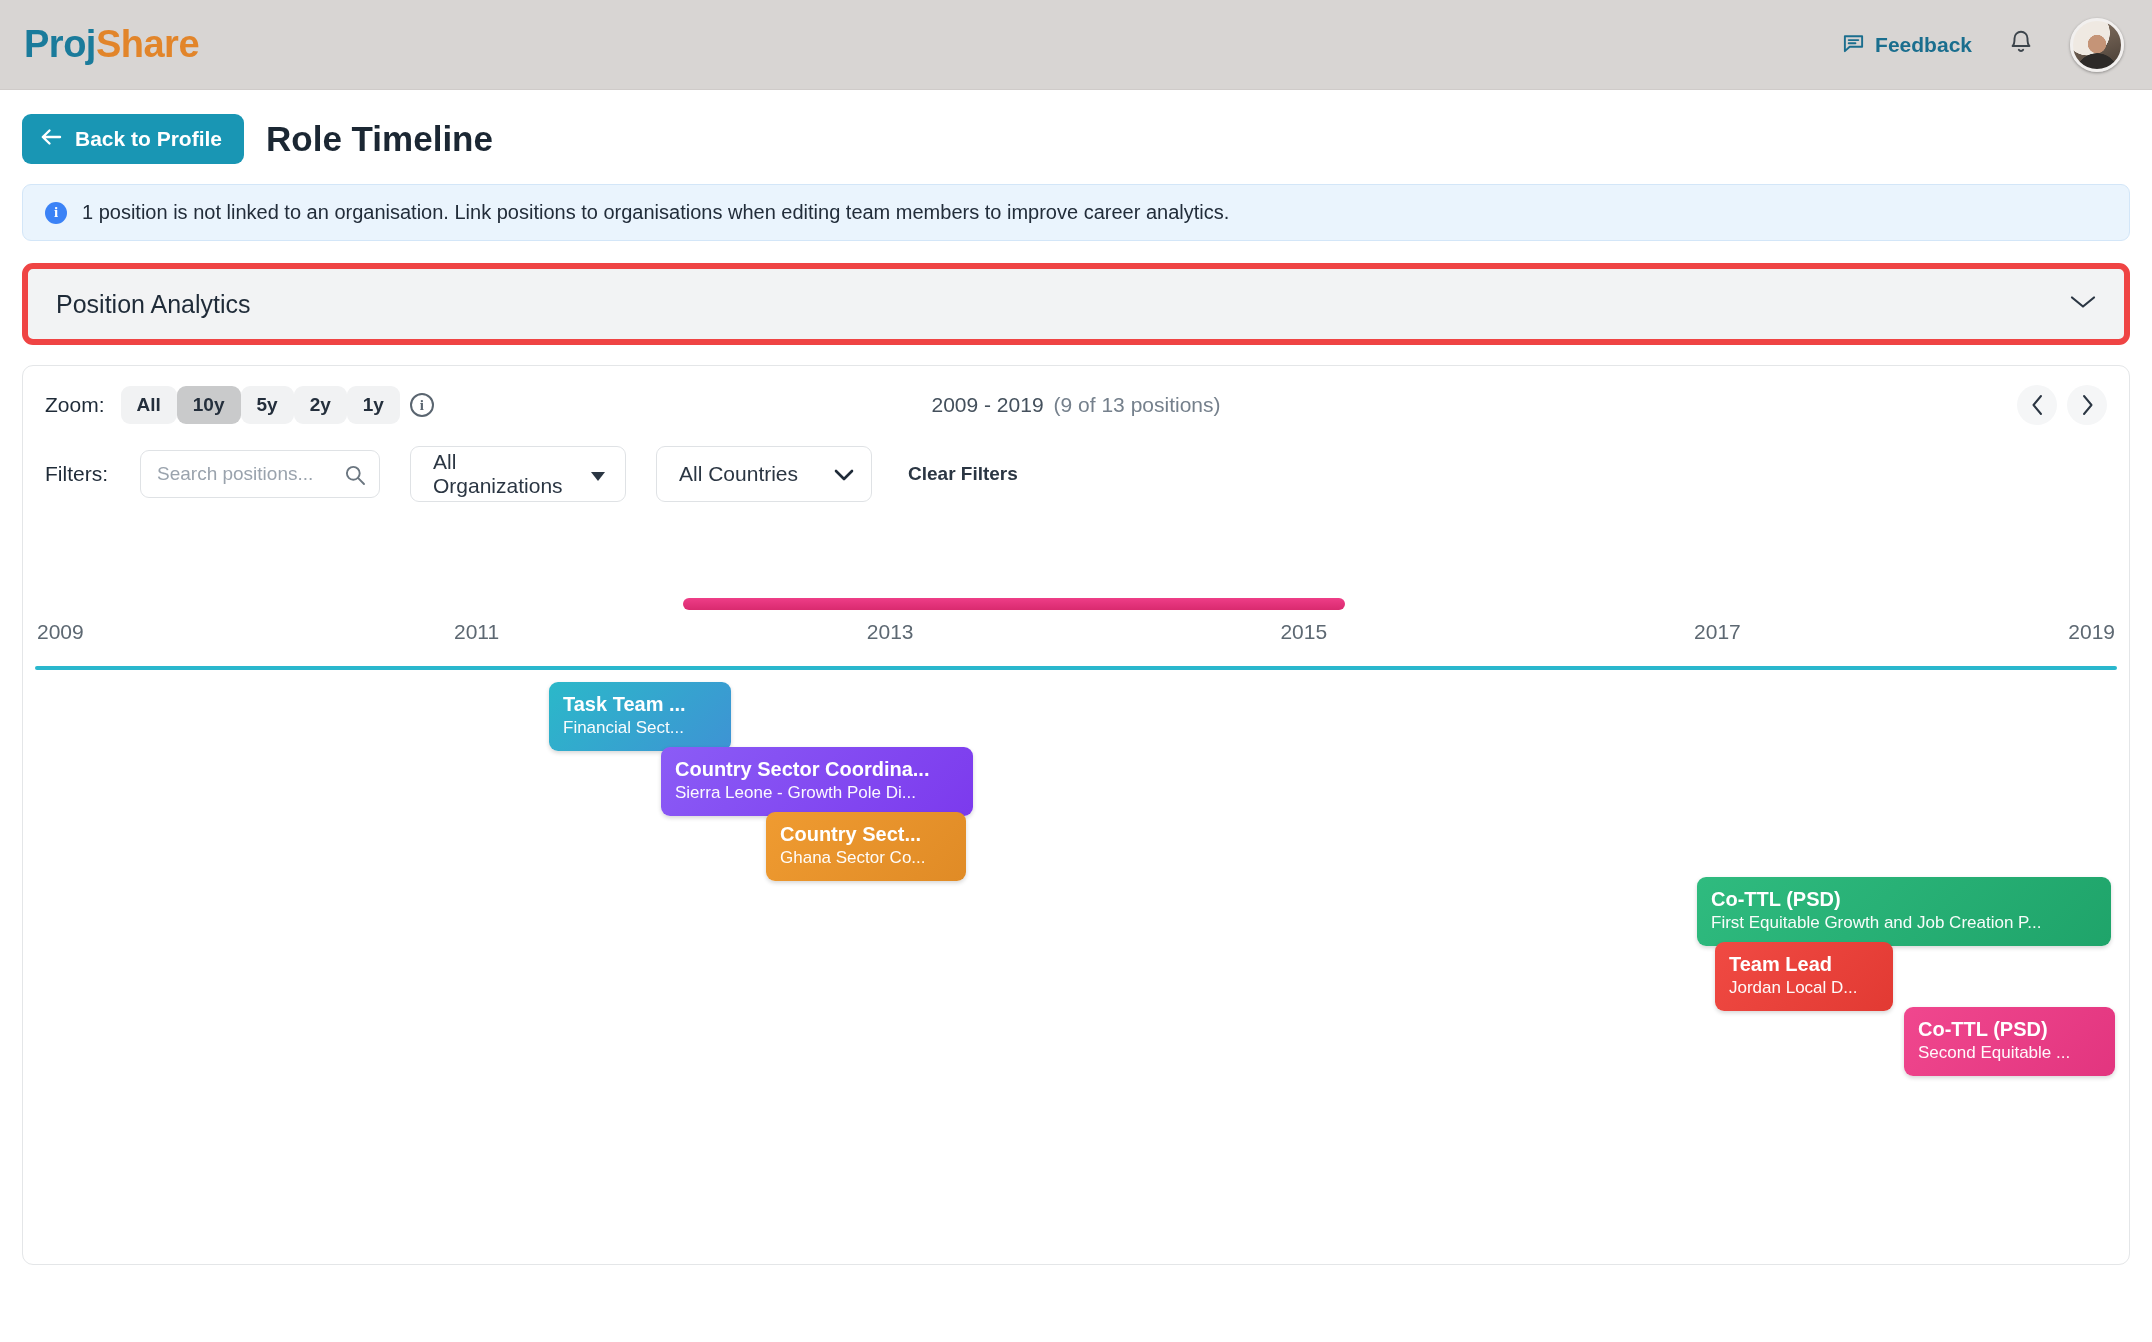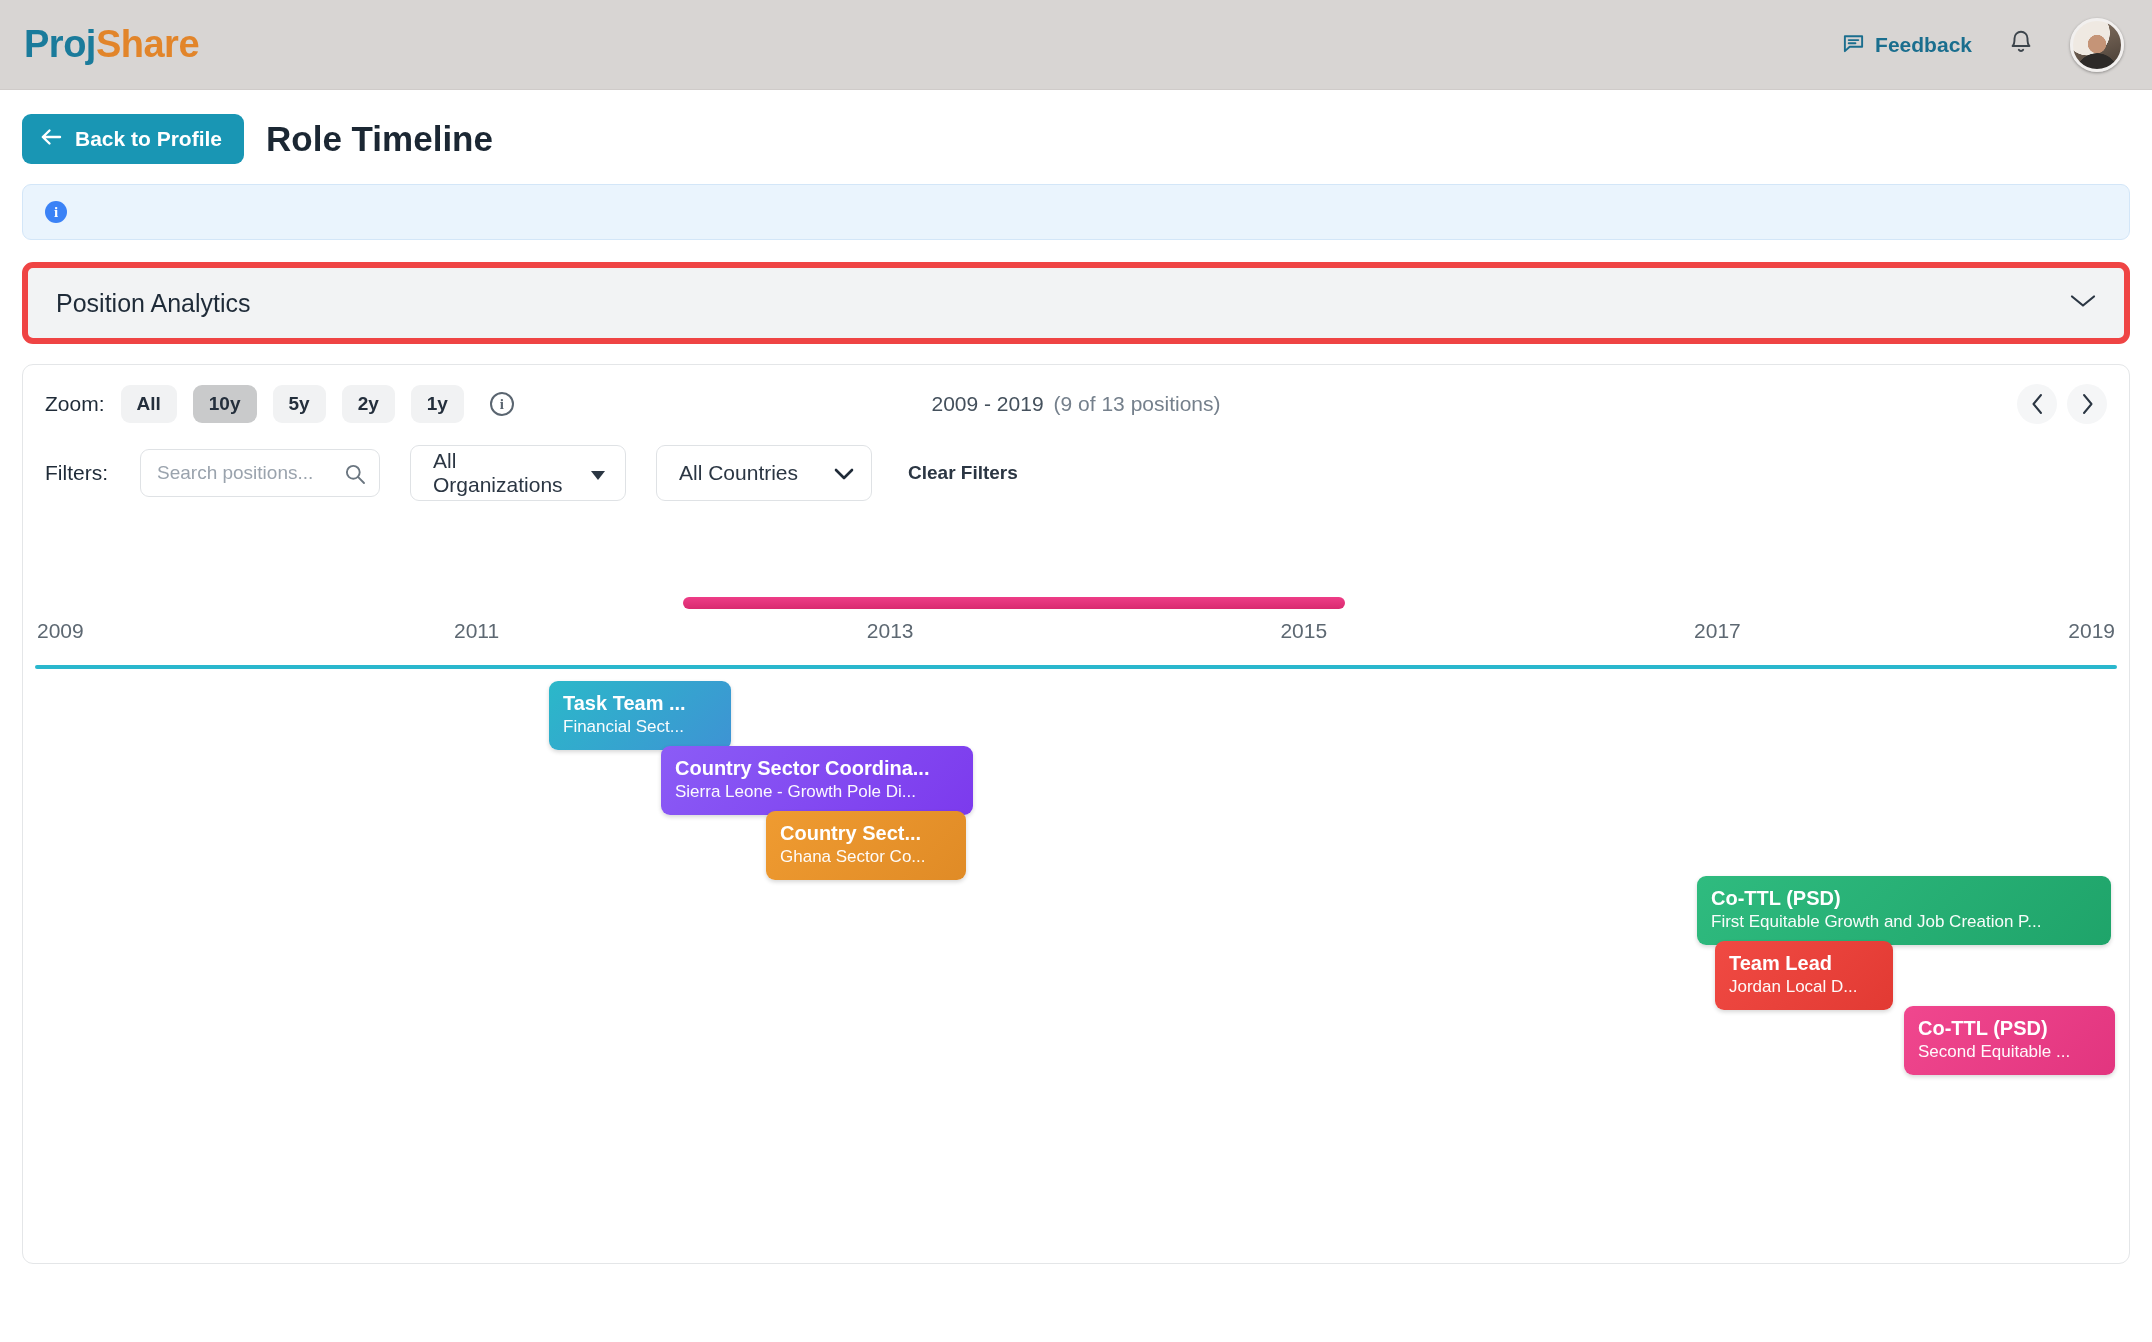--- a/index.html
+++ b/index.html
@@ -95,21 +95,21 @@
     position: relative;
     overflow: hidden;
     background: #fff;
   }
   .tl-controls { padding: 16px 22px 0 22px; }
 
   .zoom-row { display: flex; align-items: center; position: relative; height: 46px; }
   .zoom-label { font-size: 21px; color: #1f2b38; margin-right: 16px; }
   .zoom-btn {
     background: #f1f2f3; border: none; border-radius: 9px;
-    padding: 8px 16px; margin-right: 16px;
+    padding: 8px 16px; margin-right: 0;
     font-size: 19px; font-weight: bold; color: #242f3c;
     font-family: "Liberation Sans", sans-serif;
     cursor: pointer;
   }
   .zoom-btn.active { background: #c9cacb; }
   .info-circle {
     width: 24px; height: 24px; border-radius: 50%;
     border: 2px solid #5a6570; color: #5a6570;
     font-size: 15px; font-weight: bold;
     display: flex; align-items: center; justify-content: center;
@@ -227,20 +227,21 @@
         <path d="M20 9H3M9.5 2.5 2.8 9l6.7 6.5"></path>
       </svg>
     </span>
     <span>Back to Profile</span>
   </button>
   <div class="page-title">Role Timeline</div>
 </div>
 
 <div class="alert">
   <div class="alert-icon">i</div>
+  <div class="alert-text">1 position is not linked to an organisation. Link positions to organisations when editing team members to improve career analytics.</div>
 </div>
 
 <div class="panel">
   <div class="panel-title">Position Analytics</div>
   <span class="panel-chevron">
     <svg width="26" height="16" viewBox="0 0 26 16" fill="none" stroke="#2b3643" stroke-width="2.2" stroke-linecap="round" stroke-linejoin="round">
       <path d="M2 3.5 13 12.5 24 3.5"></path>
     </svg>
   </span>
 </div>

